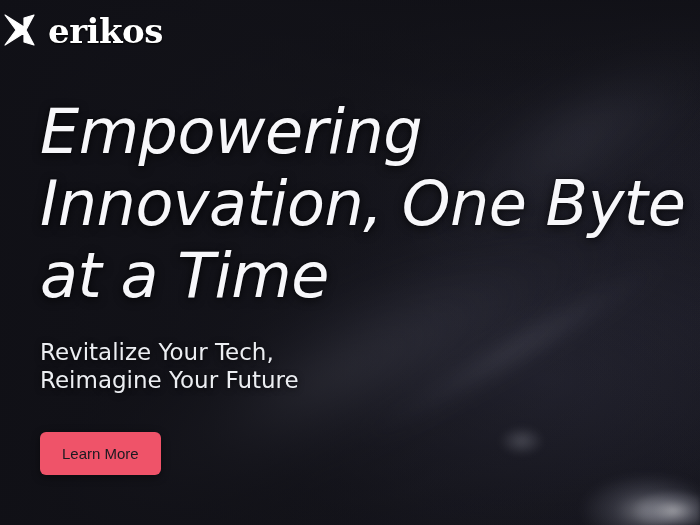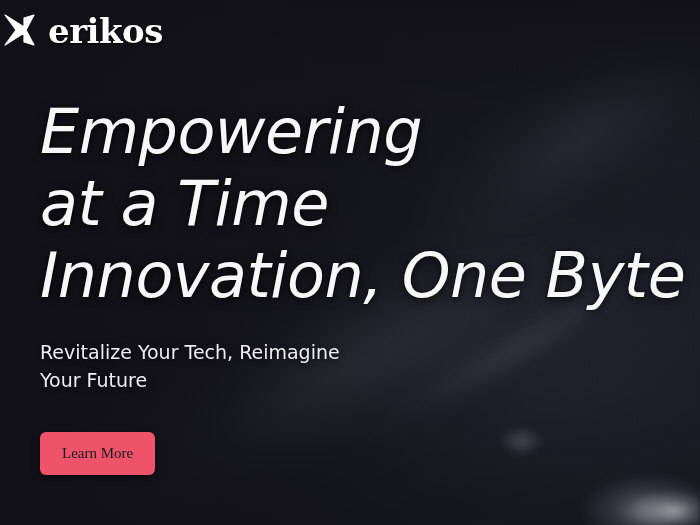--- a/index.html
+++ b/index.html
@@ -142,37 +142,37 @@
     letter-spacing:-0.5px;
     white-space:nowrap;
     text-shadow:0 2px 10px rgba(0,0,0,0.75), 0 0 2px rgba(0,0,0,0.6);
     font-style:italic;
   }
   .headline-line { display:block; }
 
   .subhead {
     margin-top:26px;
     font-family:"DejaVu Sans", sans-serif;
-    font-size:19px;
+    font-size:23px;
     font-weight:400;
     line-height:28px;
     color:#eceef2;
     max-width:345px;
     text-shadow:0 1px 6px rgba(0,0,0,0.7);
   }
 
   .cta {
     display:inline-block;
     margin-top:38px;
     background:#ef5369;
     color:#1a1a20;
     border:none;
     border-radius:6px;
     padding:14px 22px;
-    font-family:Liberation Serif, serif;
+    font-family:Liberation Sans, sans-serif;
     font-size:15px;
     font-weight:400;
     line-height:1;
     cursor:pointer;
     box-shadow:0 2px 8px rgba(0,0,0,0.45);
   }
 </style>
 </head>
 <body>
 
@@ -191,22 +191,22 @@
     <svg class="logo-mark" viewBox="0 0 46 36">
       <path d="M1 3 L20 15 L20 6 L30 3 L22 18 L30 33 L20 30 L20 21 L1 33 L12 18 Z" fill="#ffffff" stroke="#ffffff" stroke-width="1.2" stroke-linejoin="round"></path>
     </svg>
     <span class="logo-word">erikos</span>
   </div>
 
   <div class="content">
 
     <h1 class="headline">
       <span class="headline-line">Empowering</span>
+      <span class="headline-line">Innovation, One Byte</span>
       <span class="headline-line">at a Time</span>
-      <span class="headline-line">Innovation, One Byte</span>
     </h1>
 
     <p class="subhead">Revitalize Your Tech, Reimagine Your Future</p>
 
     <button class="cta">Learn More</button>
 
   </div>
 </div>
 
 </body></html>

